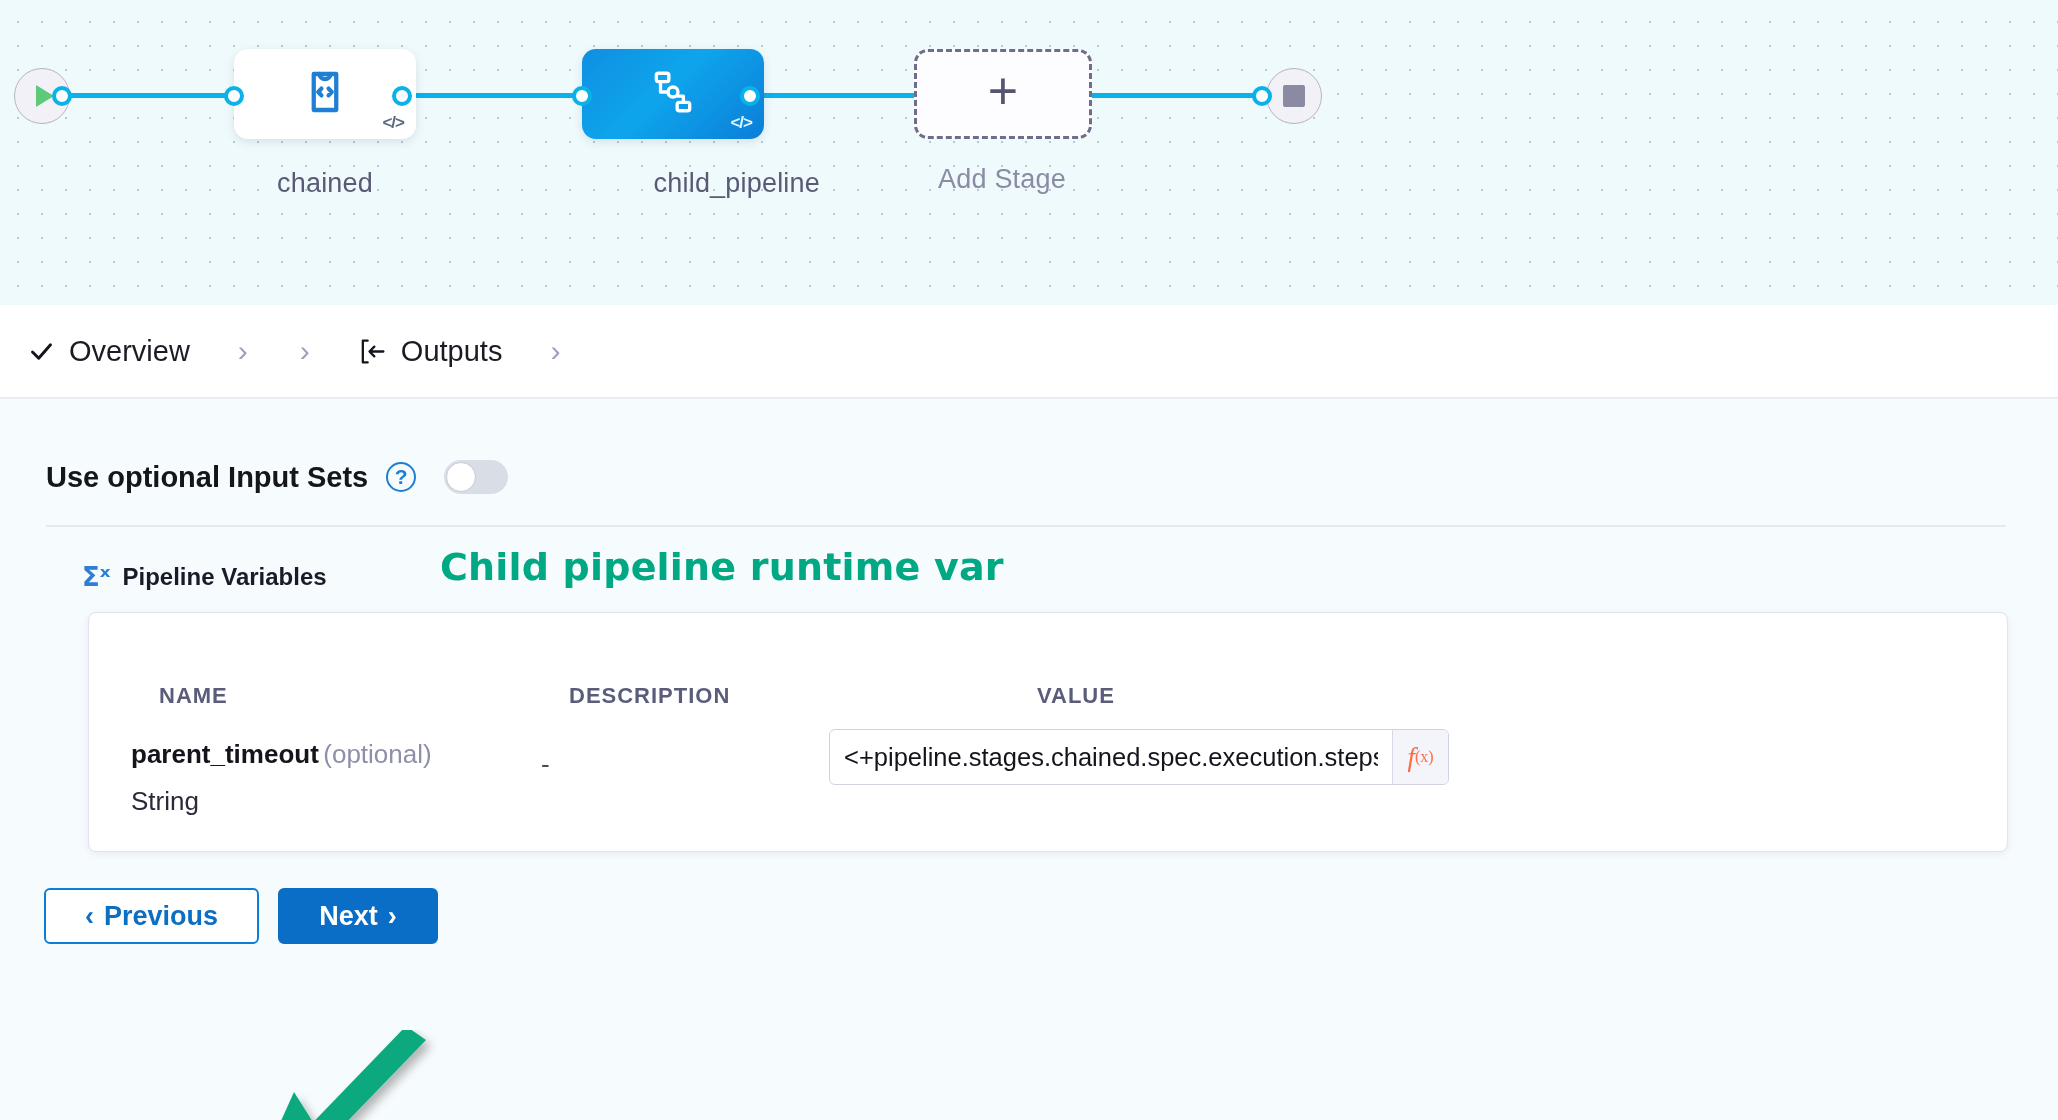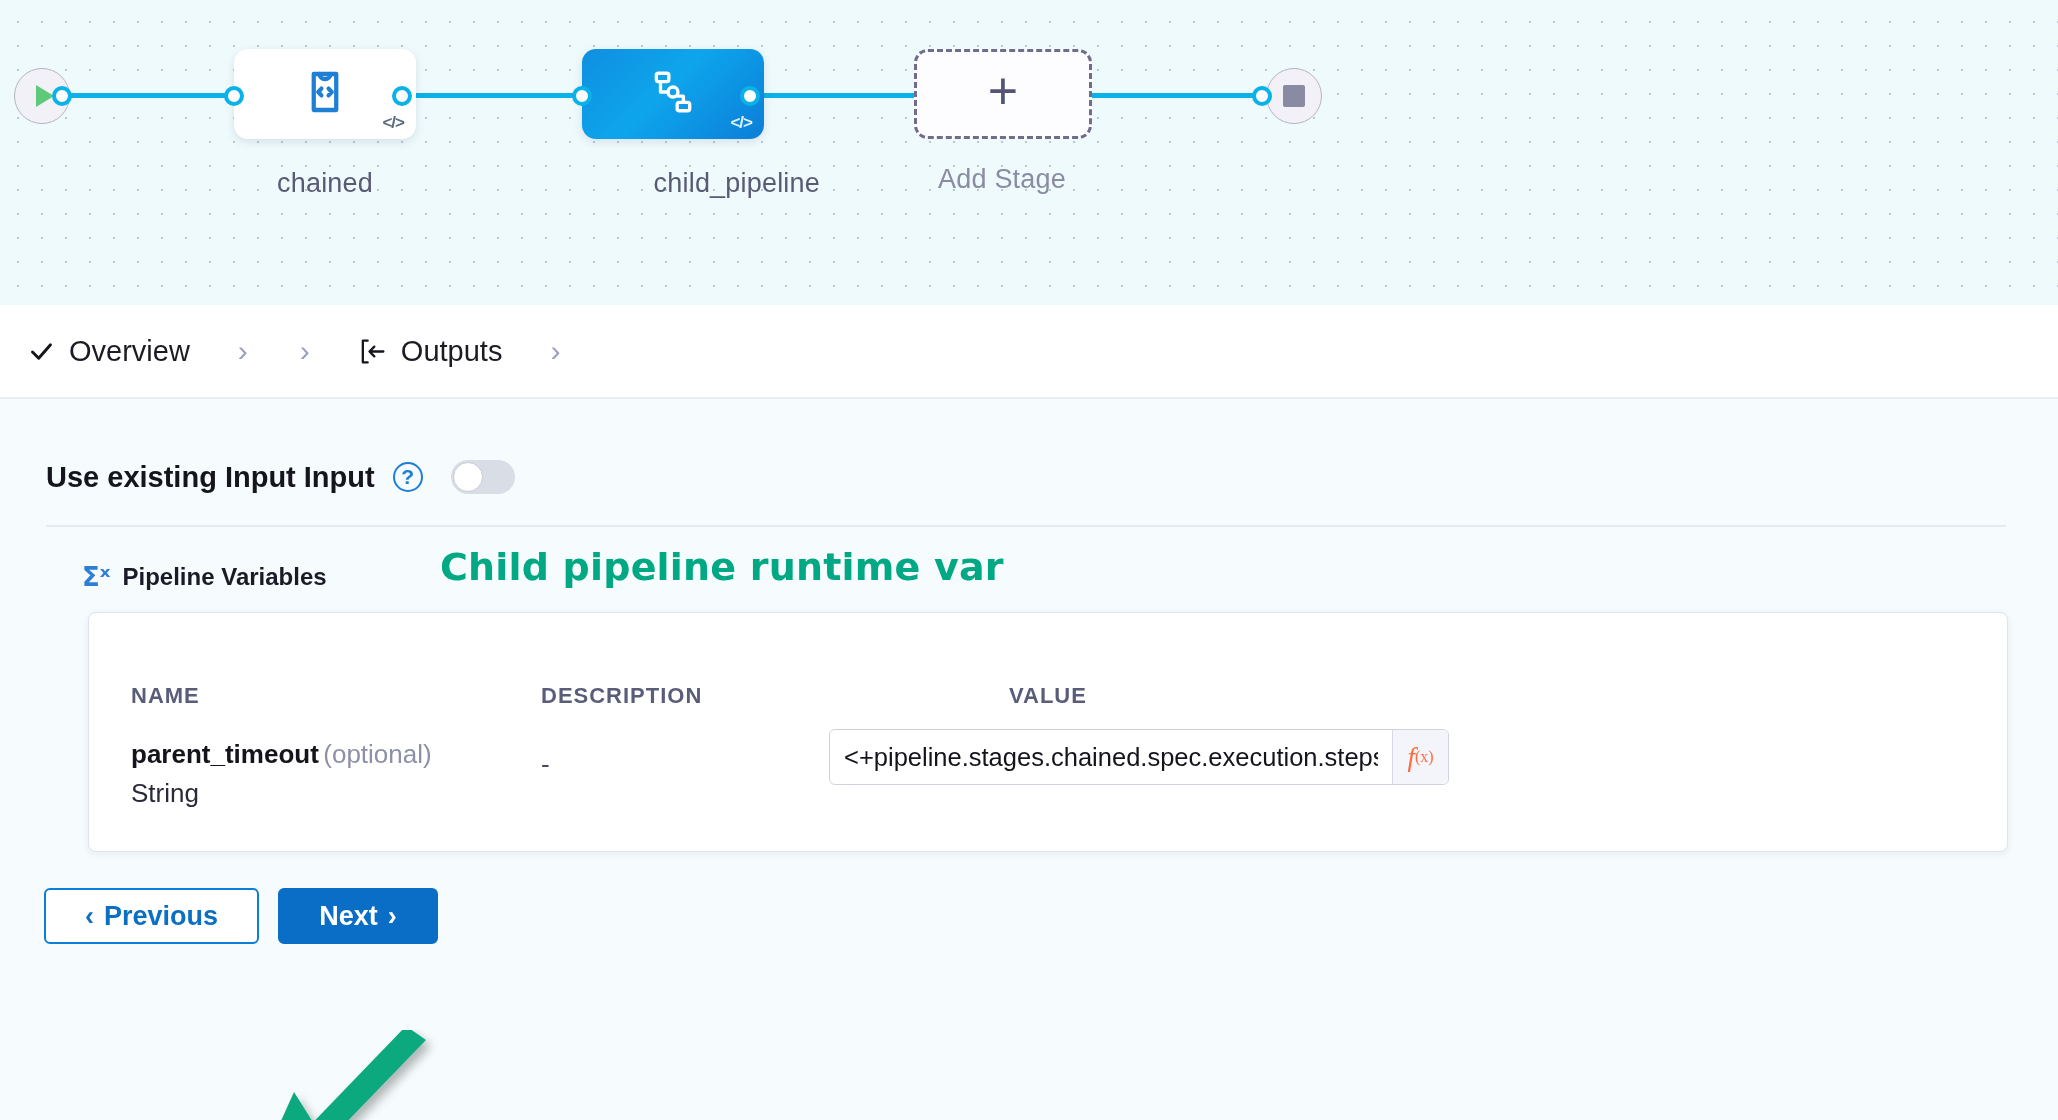--- a/index.html
+++ b/index.html
@@ -145,26 +145,26 @@
 
   
   #vars-card {
     position: absolute; left: 88px; top: 222px;
     width: 1920px; height: 240px;
     background: #ffffff; border: 1.5px solid #e2e3ef; border-radius: 8px;
     box-shadow: 0 2px 7px rgba(50,50,90,.08);
   }
   .th {
     position: absolute; top: 70px;
-    font-size: 22px; font-weight: 700; color: #5a5d7a; letter-spacing: 1px;
+    font-size: 22px; font-weight: 700; color: #5a5d7a; letter-spacing: 1px; margin-left: 28px;
   }
   .td { position: absolute; }
   .name-main { font-size: 26px; font-weight: 700; color: #14141d; }
   .name-opt { font-size: 26px; font-weight: 400; color: #8d90a8; }
-  .name-type { font-size: 26px; color: #2a2a38; margin-top: 8px; }
+  .name-type { font-size: 26px; color: #2a2a38; margin-top: 16px; }
   .desc-dash { font-size: 26px; color: #4a4a5c; }
 
   .value-wrap {
     position: absolute; left: 740px; top: 116px;
     display: flex; align-items: stretch;
     width: 620px; height: 56px;
     border: 1.5px solid #cfd2e2; border-radius: 6px; overflow: hidden;
     background: #fff;
   }
   .value-input {
@@ -278,21 +278,21 @@
     </span>
     <span>Outputs</span>
   </div>
   <span class="chev">›</span>
 
 </div>
 
 <div id="body">
 
   <div class="toggle-row">
-    <span class="toggle-label">Use existing Input Input</span>
+    <span class="toggle-label">Use optional Input Sets</span>
     <span class="q-icon">?</span>
     <span class="switch">
       <span class="knob"></span>
     </span>
   </div>
 
   <div class="hr"></div>
 
   <div class="pv-row">
     <span class="sigma-ico">Σˣ</span>

